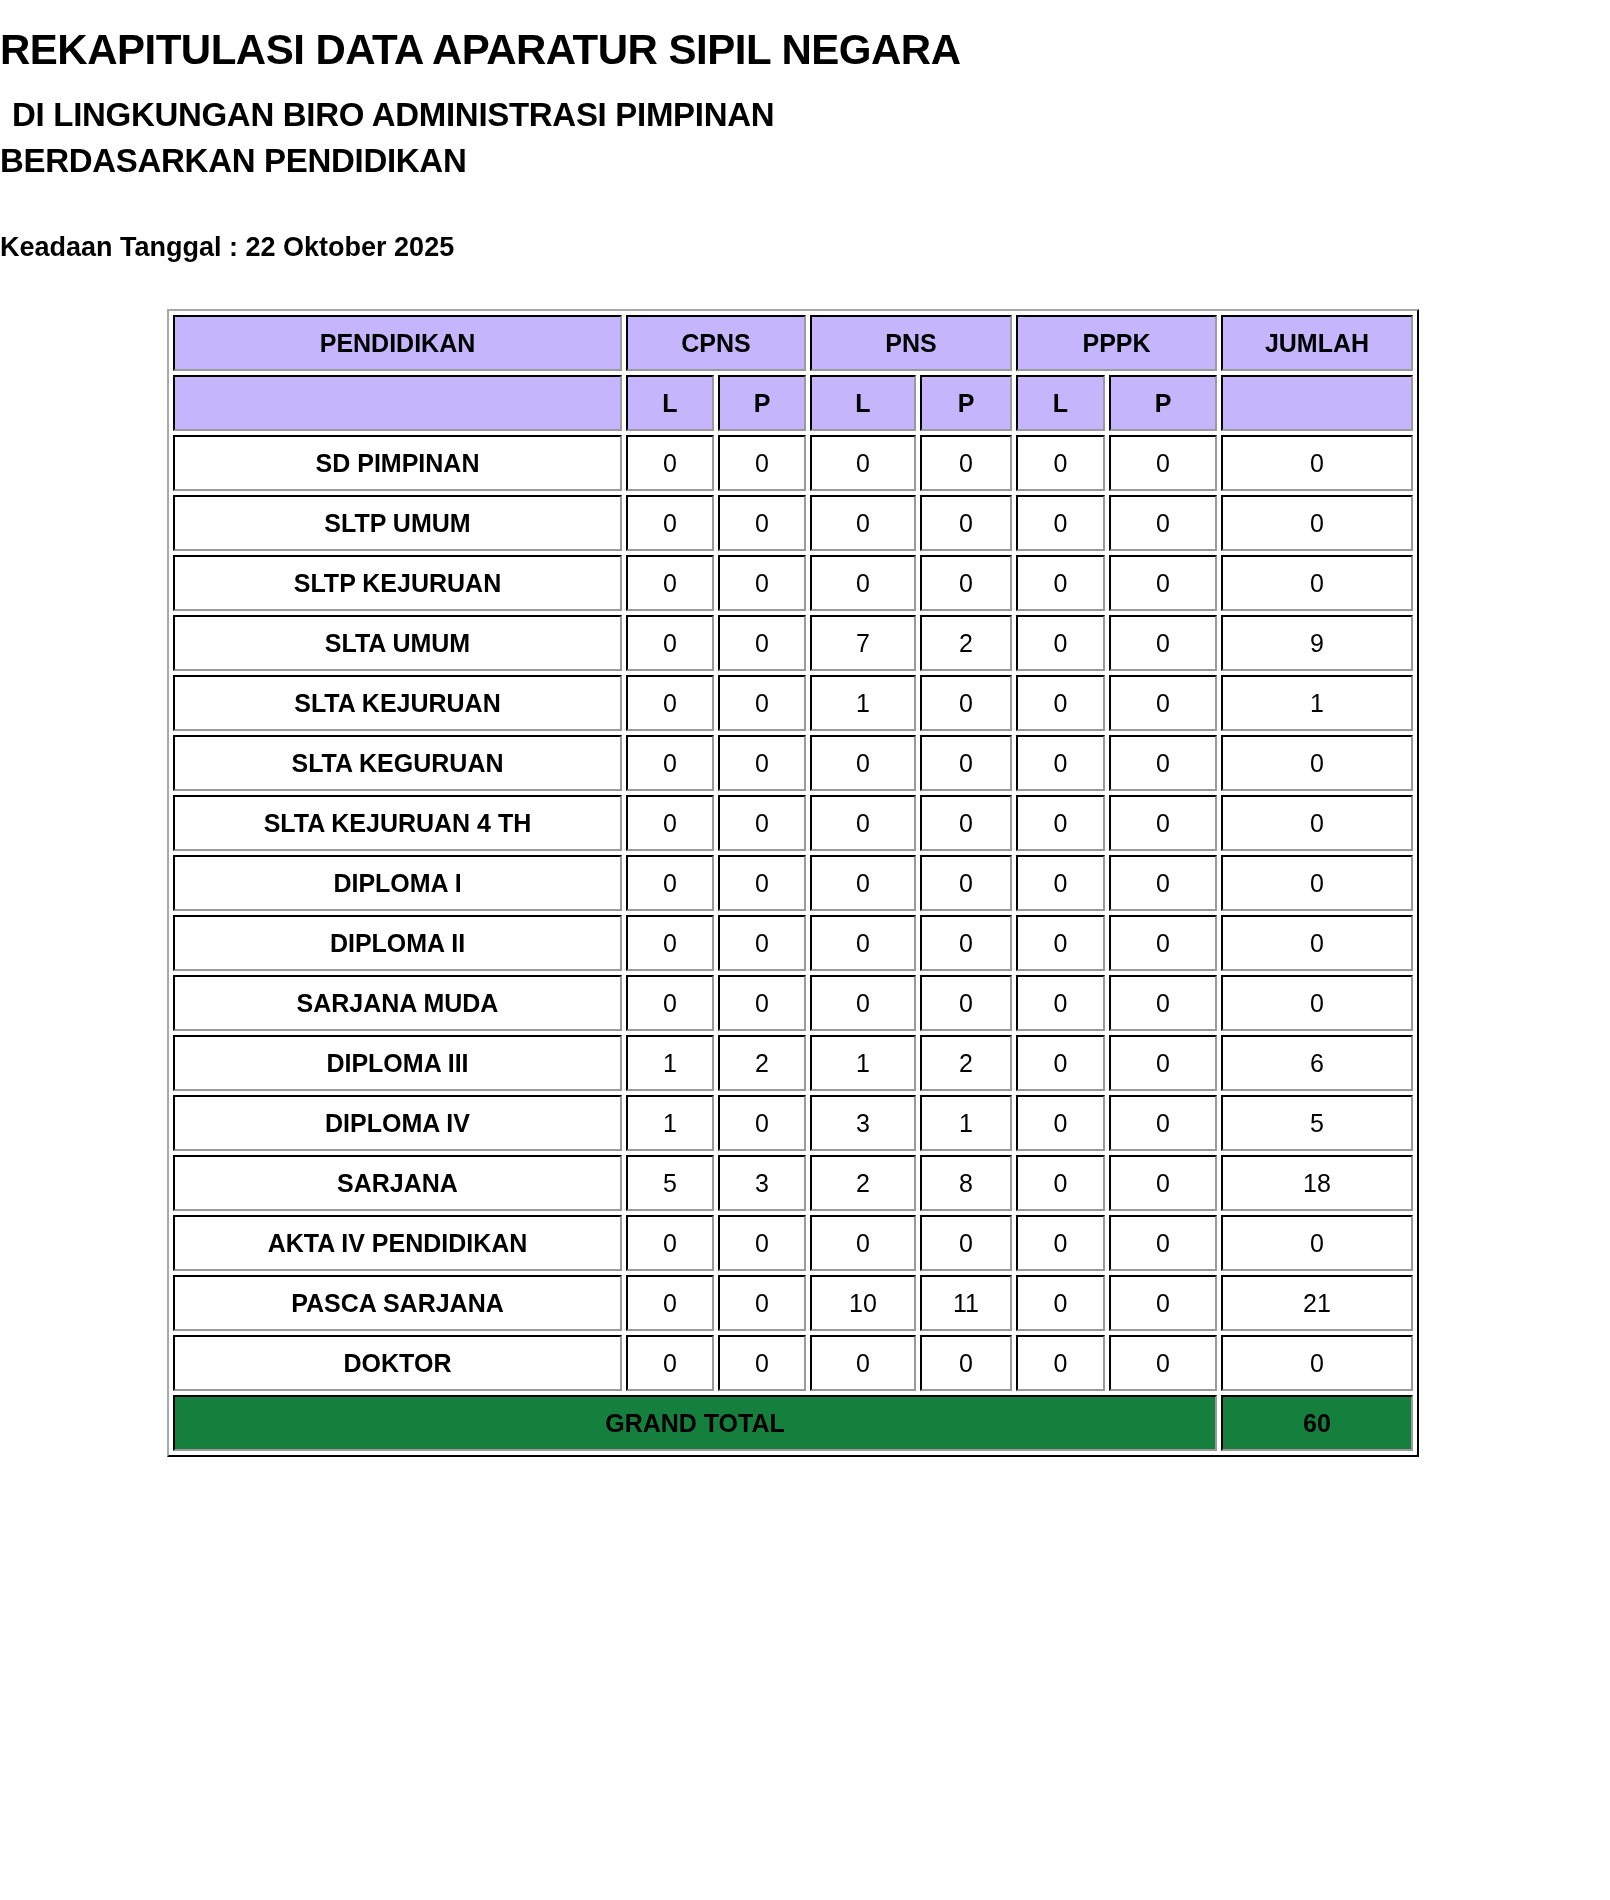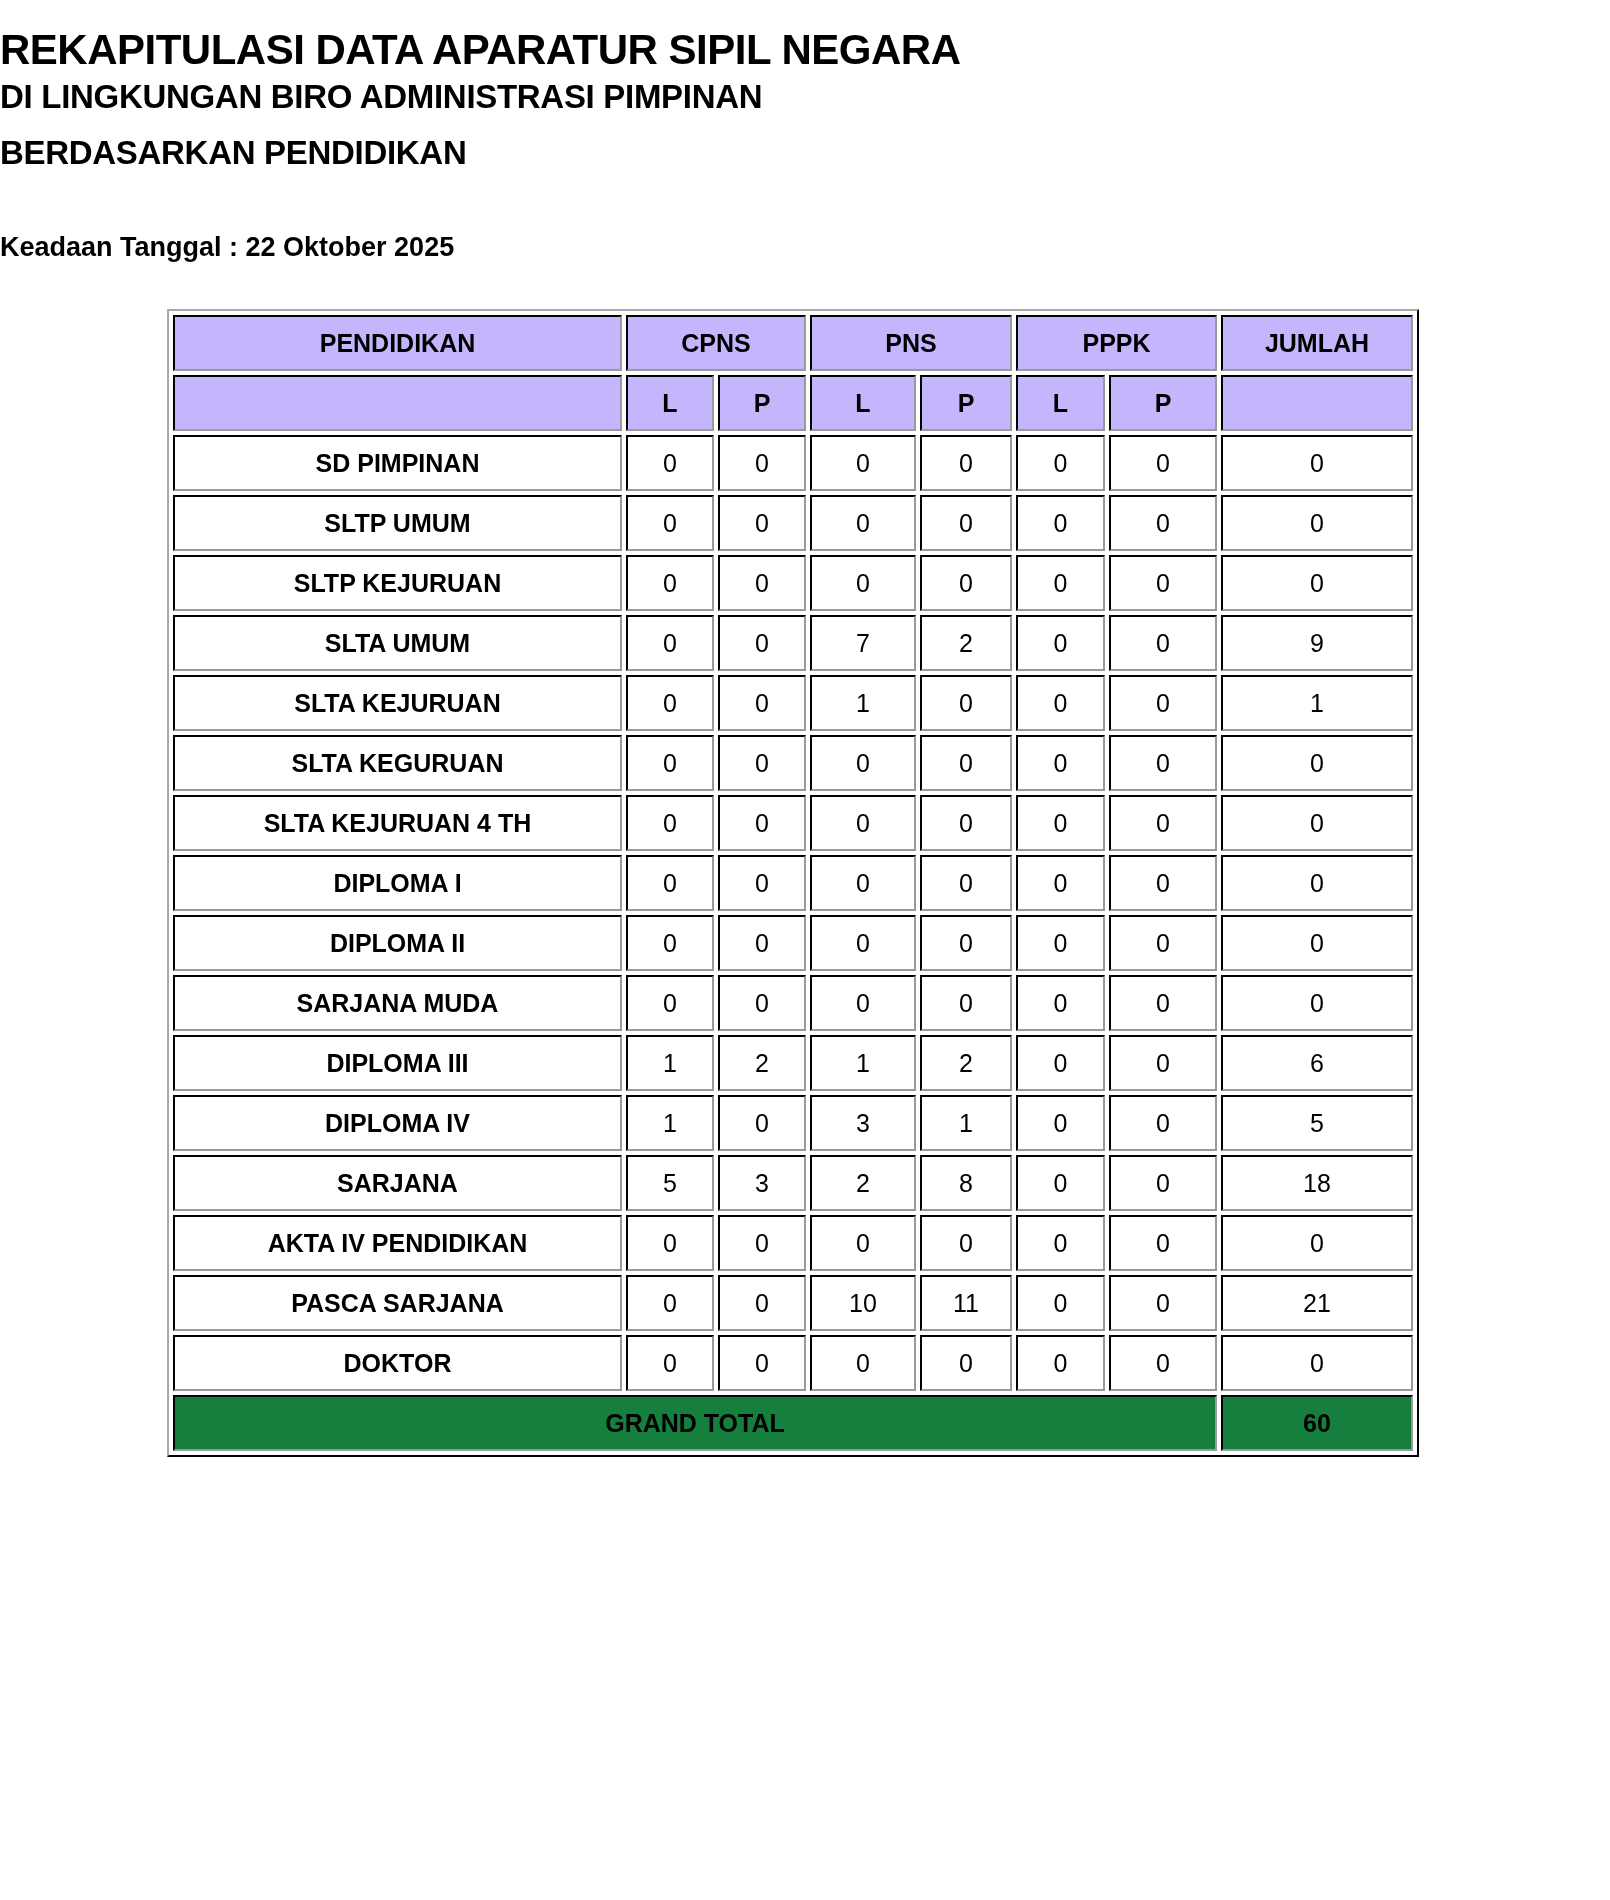--- a/index.html
+++ b/index.html
@@ -5,22 +5,22 @@
   html, body { margin: 0; padding: 0; background: #ffffff; }
   body {
     width: 1610px; height: 1900px; position: relative; overflow: hidden;
     font-family: "Liberation Sans", "DejaVu Sans", sans-serif; color: #000;
   }
   .title {
     position: absolute; left: 0; width: 1590px; text-align: left;
     font-weight: bold; margin: 0; white-space: nowrap;
   }
   .t1 { top: 26px; font-size: 42px; letter-spacing: -0.5px; }
-  .t2 { top: 78px; font-size: 33px; letter-spacing: -0.3px; }
-  .t3 { top: 134px; font-size: 33px; letter-spacing: -0.3px; }
+  .t2 { top: 96px; font-size: 33px; letter-spacing: -0.3px; margin-left: 12px; }
+  .t3 { top: 142px; font-size: 33px; letter-spacing: -0.3px; }
   .date { top: 232px; font-size: 27px; }
 
   table.rekap {
     position: absolute; left: 167px; top: 309px;
     width: 1248px;
     border: 2px outset #8a8a8a;
     border-left-color: #a8a8a8; border-top-color: #a8a8a8;
     border-right-color: #555; border-bottom-color: #555;
     border-spacing: 4px;
     border-collapse: separate;

